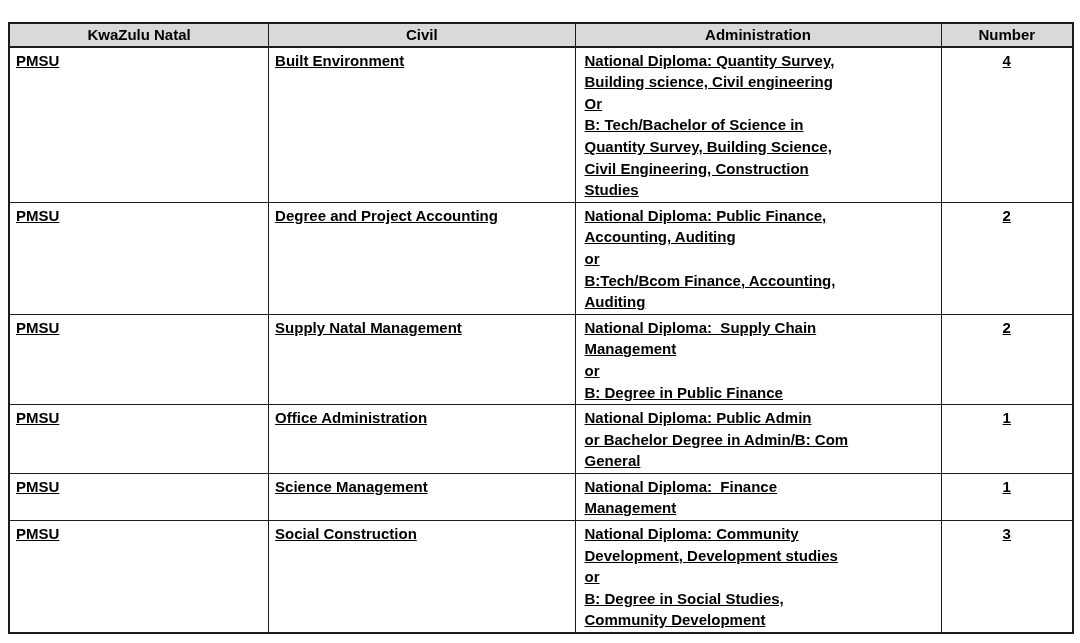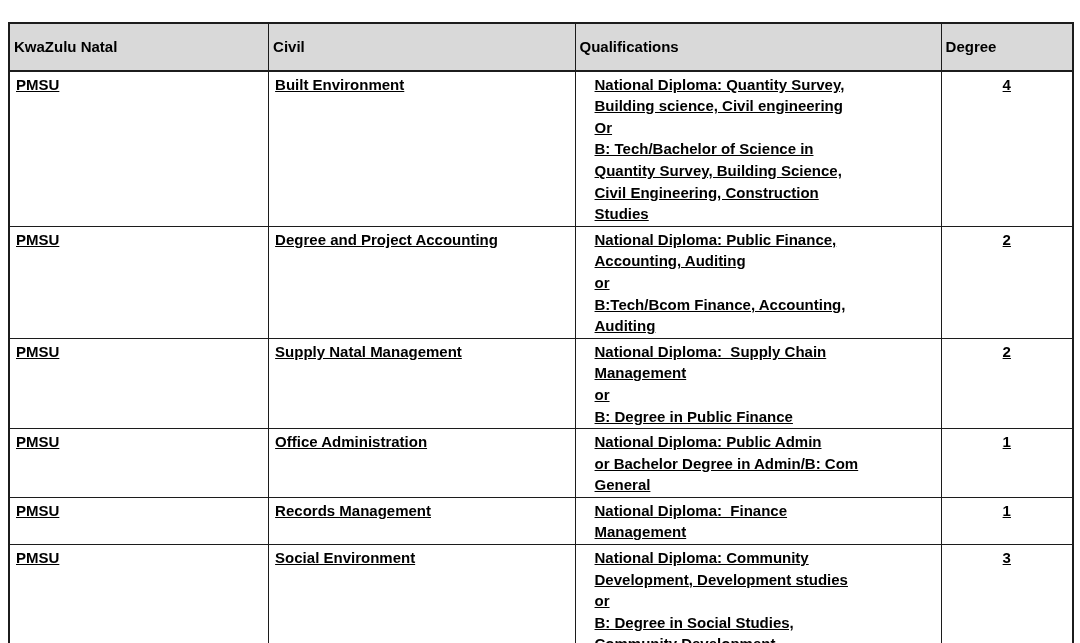--- a/index.html
+++ b/index.html
@@ -29,50 +29,50 @@
   th, td {
     border: 1.5px solid #1c1c1c;
     font-weight: 700;
     font-size: 15px;
     line-height: 21.6px;
     vertical-align: top;
     overflow: hidden;
   }
   thead th {
     background: #d9d9d9;
-    text-align: left;
+    text-align: center;
     height: 23px;
-    padding: 12px 4px;
+    padding: 0 4px;
     border-bottom: 2px solid #1c1c1c;
   }
   tbody td {
     padding: 2px 8px 1px 6px;
     white-space: pre-wrap;
     text-decoration: underline;
   }
-  tbody td.qual-cell { padding-left: 19px; }
+  tbody td.qual-cell { padding-left: 9px; }
   tbody td.number-cell { text-align: center; padding-left: 2px; padding-right: 2px; }
 </style>
 </head>
 <body>
 
 <div class="table-wrap">
   <table class="qual-table">
     <colgroup>
       <col class="c-region">
         <col class="c-area">
         <col class="c-qual">
         <col class="c-number">
     </colgroup>
     <thead>
       <tr>
         <th>KwaZulu Natal</th>
         <th>Civil</th>
-        <th>Qualifications</th>
-        <th>Degree</th>
+        <th>Administration</th>
+        <th>Number</th>
       </tr>
     </thead>
     <tbody>
       <tr>
         <td class="unit-cell">PMSU</td>
         <td class="area-cell">Built Environment</td>
         <td class="qual-cell">National Diploma: Quantity Survey,
 Building science, Civil engineering
 Or
 B: Tech/Bachelor of Science in
@@ -103,28 +103,28 @@
       <tr>
         <td class="unit-cell">PMSU</td>
         <td class="area-cell">Office Administration</td>
         <td class="qual-cell">National Diploma: Public Admin
 or Bachelor Degree in Admin/B: Com
 General</td>
         <td class="number-cell">1</td>
       </tr>
       <tr>
         <td class="unit-cell">PMSU</td>
-        <td class="area-cell">Records Management</td>
+        <td class="area-cell">Science Management</td>
         <td class="qual-cell">National Diploma:  Finance
 Management</td>
         <td class="number-cell">1</td>
       </tr>
       <tr>
         <td class="unit-cell">PMSU</td>
-        <td class="area-cell">Social Environment</td>
+        <td class="area-cell">Social Construction</td>
         <td class="qual-cell">National Diploma: Community
 Development, Development studies
 or
 B: Degree in Social Studies,
 Community Development</td>
         <td class="number-cell">3</td>
       </tr>
     </tbody>
   </table>
 </div>

